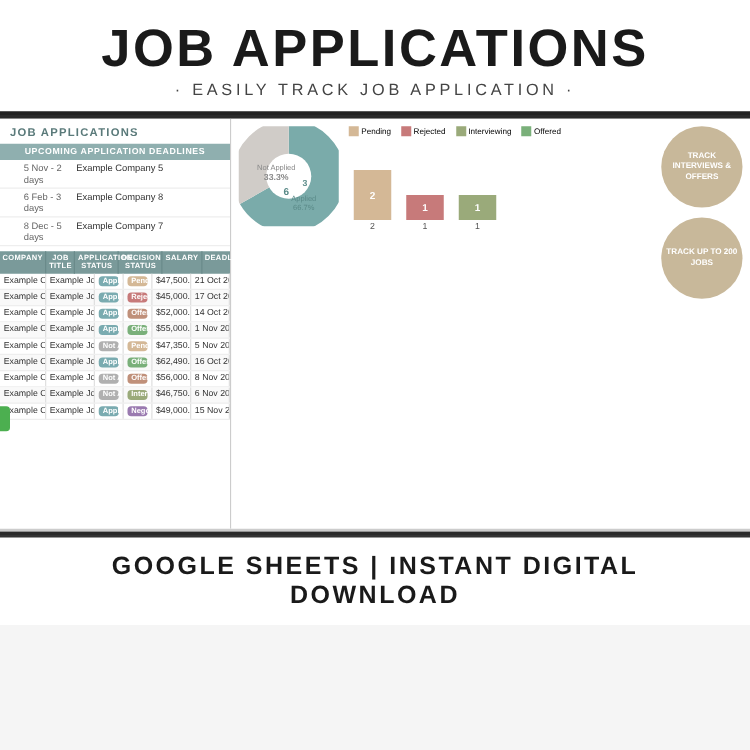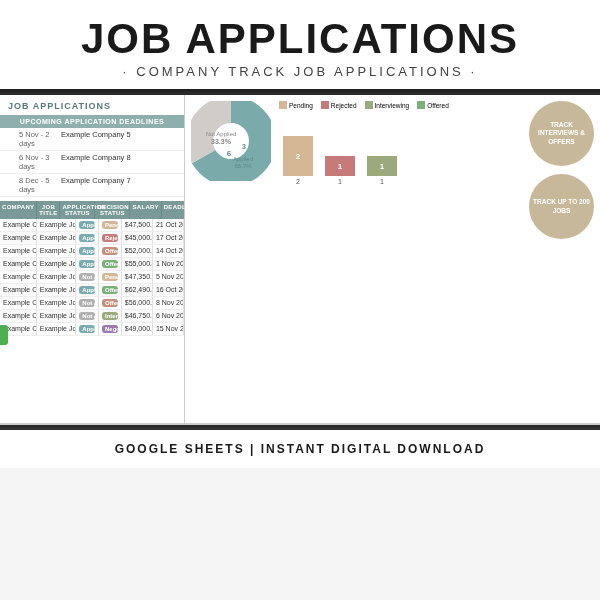--- a/index.html
+++ b/index.html
@@ -224,21 +224,21 @@
     }
 
     
     .bottom-footer {
       background: #fff;
       text-align: center;
       padding: 12px 20px;
       border-top: 2px solid #333;
     }
     .bottom-footer .footer-main {
-      font-size: 12px;
+      font-size: 20px;
       font-weight: 700;
       color: #1a1a1a;
       letter-spacing: 2px;
     }
     .divider-line {
       height: 3px;
       background: #2a2a2a;
       margin: 0;
     }
 
@@ -251,21 +251,21 @@
       height: 20px;
       background: #4caf50;
       border-radius: 0 3px 3px 0;
     }
   </style>
 </head>
 <body>
 
 <div class="top-banner">
   <h1>JOB APPLICATIONS</h1>
-  <div class="subtitle">· COMPANY TRACK JOB APPLICATIONS ·</div>
+  <div class="subtitle">· EASILY TRACK JOB APPLICATION ·</div>
 </div>
 
 <div class="divider-line"></div>
 
 <div class="spreadsheet-wrapper">
 
   <div class="green-tab"></div>
 
   <div class="spreadsheet-area" style="width:100%;">
 
@@ -273,21 +273,21 @@
       <div class="sheet-title">JOB APPLICATIONS</div>
 
       <div class="deadlines-section">UPCOMING APPLICATION DEADLINES</div>
 
       <div>
         <div class="deadline-row">
           <span class="date">5 Nov - 2 days</span>
           <span class="company">Example Company 5</span>
         </div>
         <div class="deadline-row">
-          <span class="date">6 Nov - 3 days</span>
+          <span class="date">6 Feb - 3 days</span>
           <span class="company">Example Company 8</span>
         </div>
         <div class="deadline-row">
           <span class="date">8 Dec - 5 days</span>
           <span class="company">Example Company 7</span>
         </div>
       </div>
 
       <div class="table-headers">
         <div class="th th-company">COMPANY</div>

